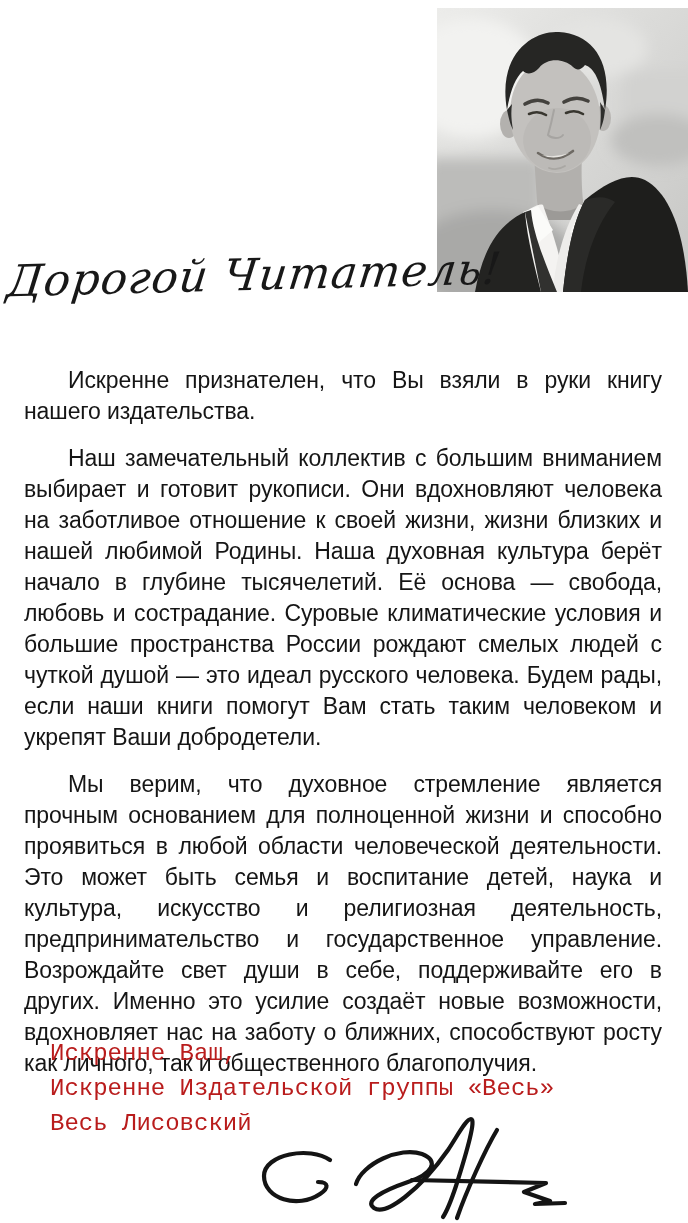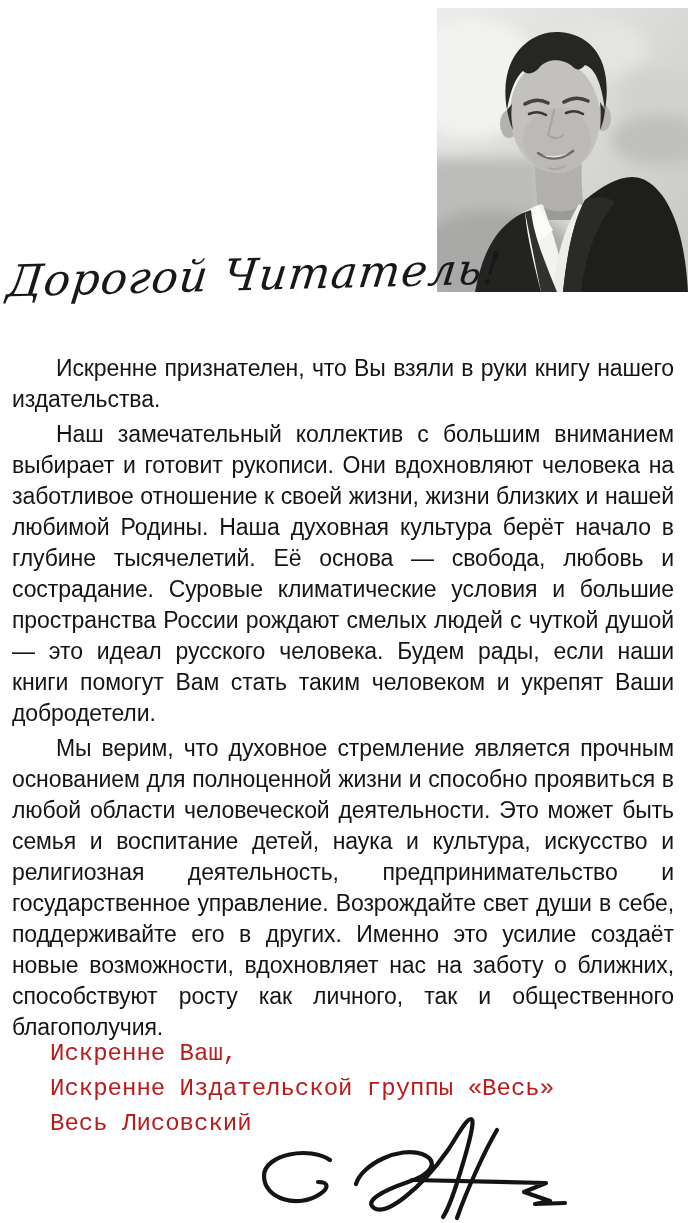--- a/index.html
+++ b/index.html
@@ -34,21 +34,21 @@
 
   
   .body-text{
     position:absolute;left:8px;top:349px;width:670px;
     font-size:23px;line-height:31px;
     text-align:justify;
     letter-spacing:-0.1px;
     color:#151515;
   }
   .body-text p{
-    margin:4px;
+    margin:16px;
     text-indent:44px;
     hyphens:auto;
     -webkit-hyphens:auto;
   }
 
   
   .closing{
     position:absolute;left:50px;top:1036px;
     font-size:24px;line-height:35px;color:#b91c1c;font-family:Liberation Mono, monospace;
   }

